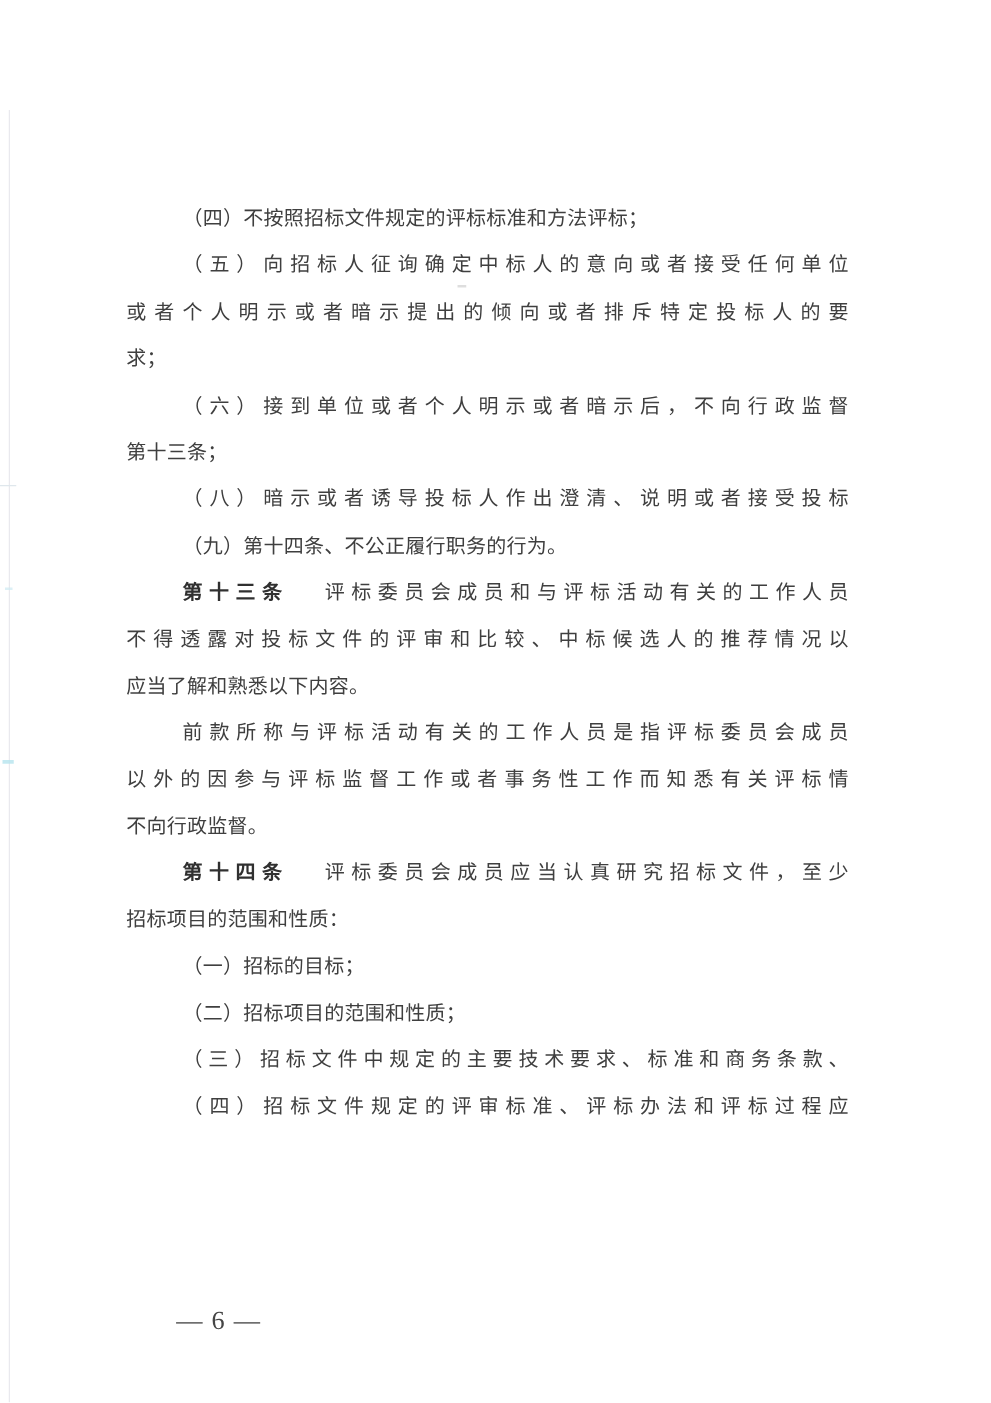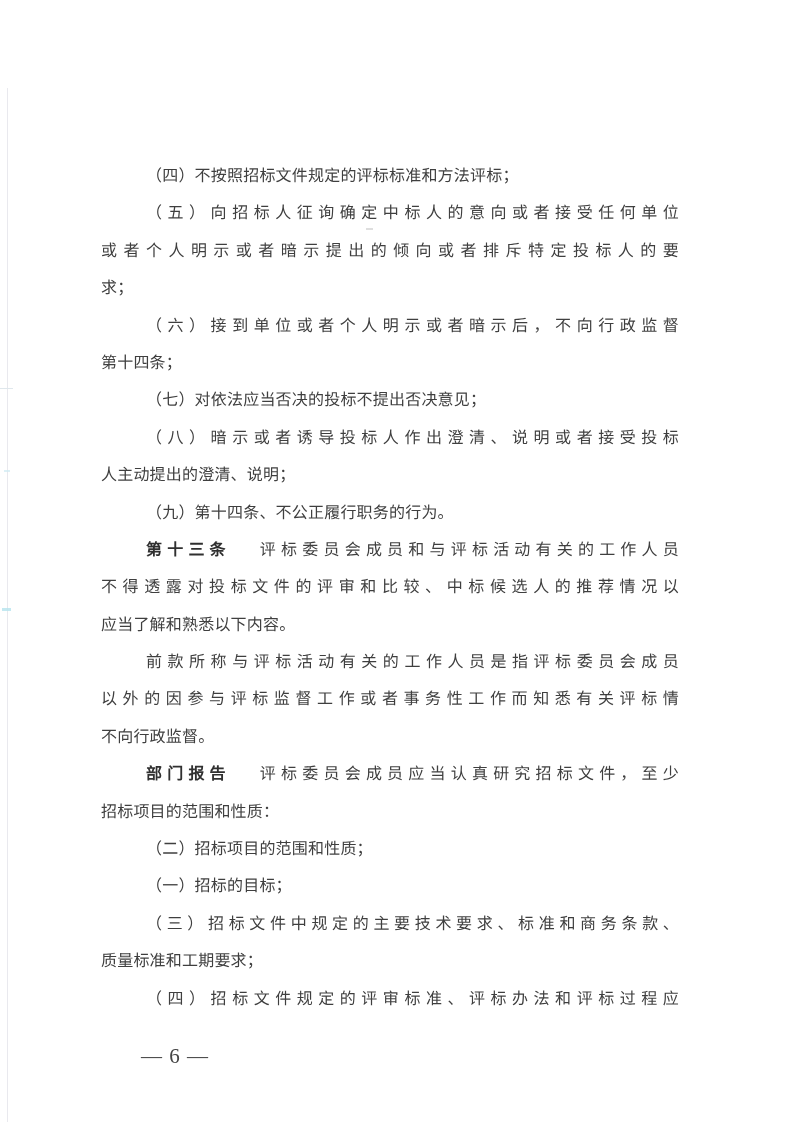--- a/index.html
+++ b/index.html
@@ -121,30 +121,24 @@
       <div class="line fill">
       <span class="rest">或者个人明示或者暗示提出的倾向或者排斥特定投标人的要</span>
     </div>
       <div class="line">
       <span class="rest">求；</span>
     </div>
       <div class="line indent fill">
       <span class="rest">（六）接到单位或者个人明示或者暗示后，不向行政监督</span>
     </div>
       <div class="line">
-      <span class="rest">第十四条；</span>
-    </div>
-      <div class="line indent">
-      <span class="rest">（七）对依法应当否决的投标不提出否决意见；</span>
+      <span class="rest">第十三条；</span>
     </div>
       <div class="line indent fill">
       <span class="rest">（八）暗示或者诱导投标人作出澄清、说明或者接受投标</span>
-    </div>
-      <div class="line">
-      <span class="rest">人主动提出的澄清、说明；</span>
     </div>
       <div class="line indent">
       <span class="rest">（九）第十四条、不公正履行职务的行为。</span>
     </div>
       <div class="line indent fill">
       <span class="term">第十三条</span><span class="rest">评标委员会成员和与评标活动有关的工作人员</span>
     </div>
       <div class="line fill">
       <span class="rest">不得透露对投标文件的评审和比较、中标候选人的推荐情况以</span>
     </div>
@@ -154,36 +148,33 @@
       <div class="line indent fill">
       <span class="rest">前款所称与评标活动有关的工作人员是指评标委员会成员</span>
     </div>
       <div class="line fill">
       <span class="rest">以外的因参与评标监督工作或者事务性工作而知悉有关评标情</span>
     </div>
       <div class="line">
       <span class="rest">不向行政监督。</span>
     </div>
       <div class="line indent fill">
-      <span class="term">部门报告</span><span class="rest">评标委员会成员应当认真研究招标文件，至少</span>
+      <span class="term">第十四条</span><span class="rest">评标委员会成员应当认真研究招标文件，至少</span>
     </div>
       <div class="line">
       <span class="rest">招标项目的范围和性质：</span>
     </div>
       <div class="line indent">
-      <span class="rest">（二）招标项目的范围和性质；</span>
+      <span class="rest">（一）招标的目标；</span>
     </div>
       <div class="line indent">
-      <span class="rest">（一）招标的目标；</span>
+      <span class="rest">（二）招标项目的范围和性质；</span>
     </div>
       <div class="line indent fill">
       <span class="rest">（三）招标文件中规定的主要技术要求、标准和商务条款、</span>
-    </div>
-      <div class="line">
-      <span class="rest">质量标准和工期要求；</span>
     </div>
       <div class="line indent fill">
       <span class="rest">（四）招标文件规定的评审标准、评标办法和评标过程应</span>
     </div>
     </div>
 
   <div class="footer">
     <span>— 6 —</span>
   </div>
 

